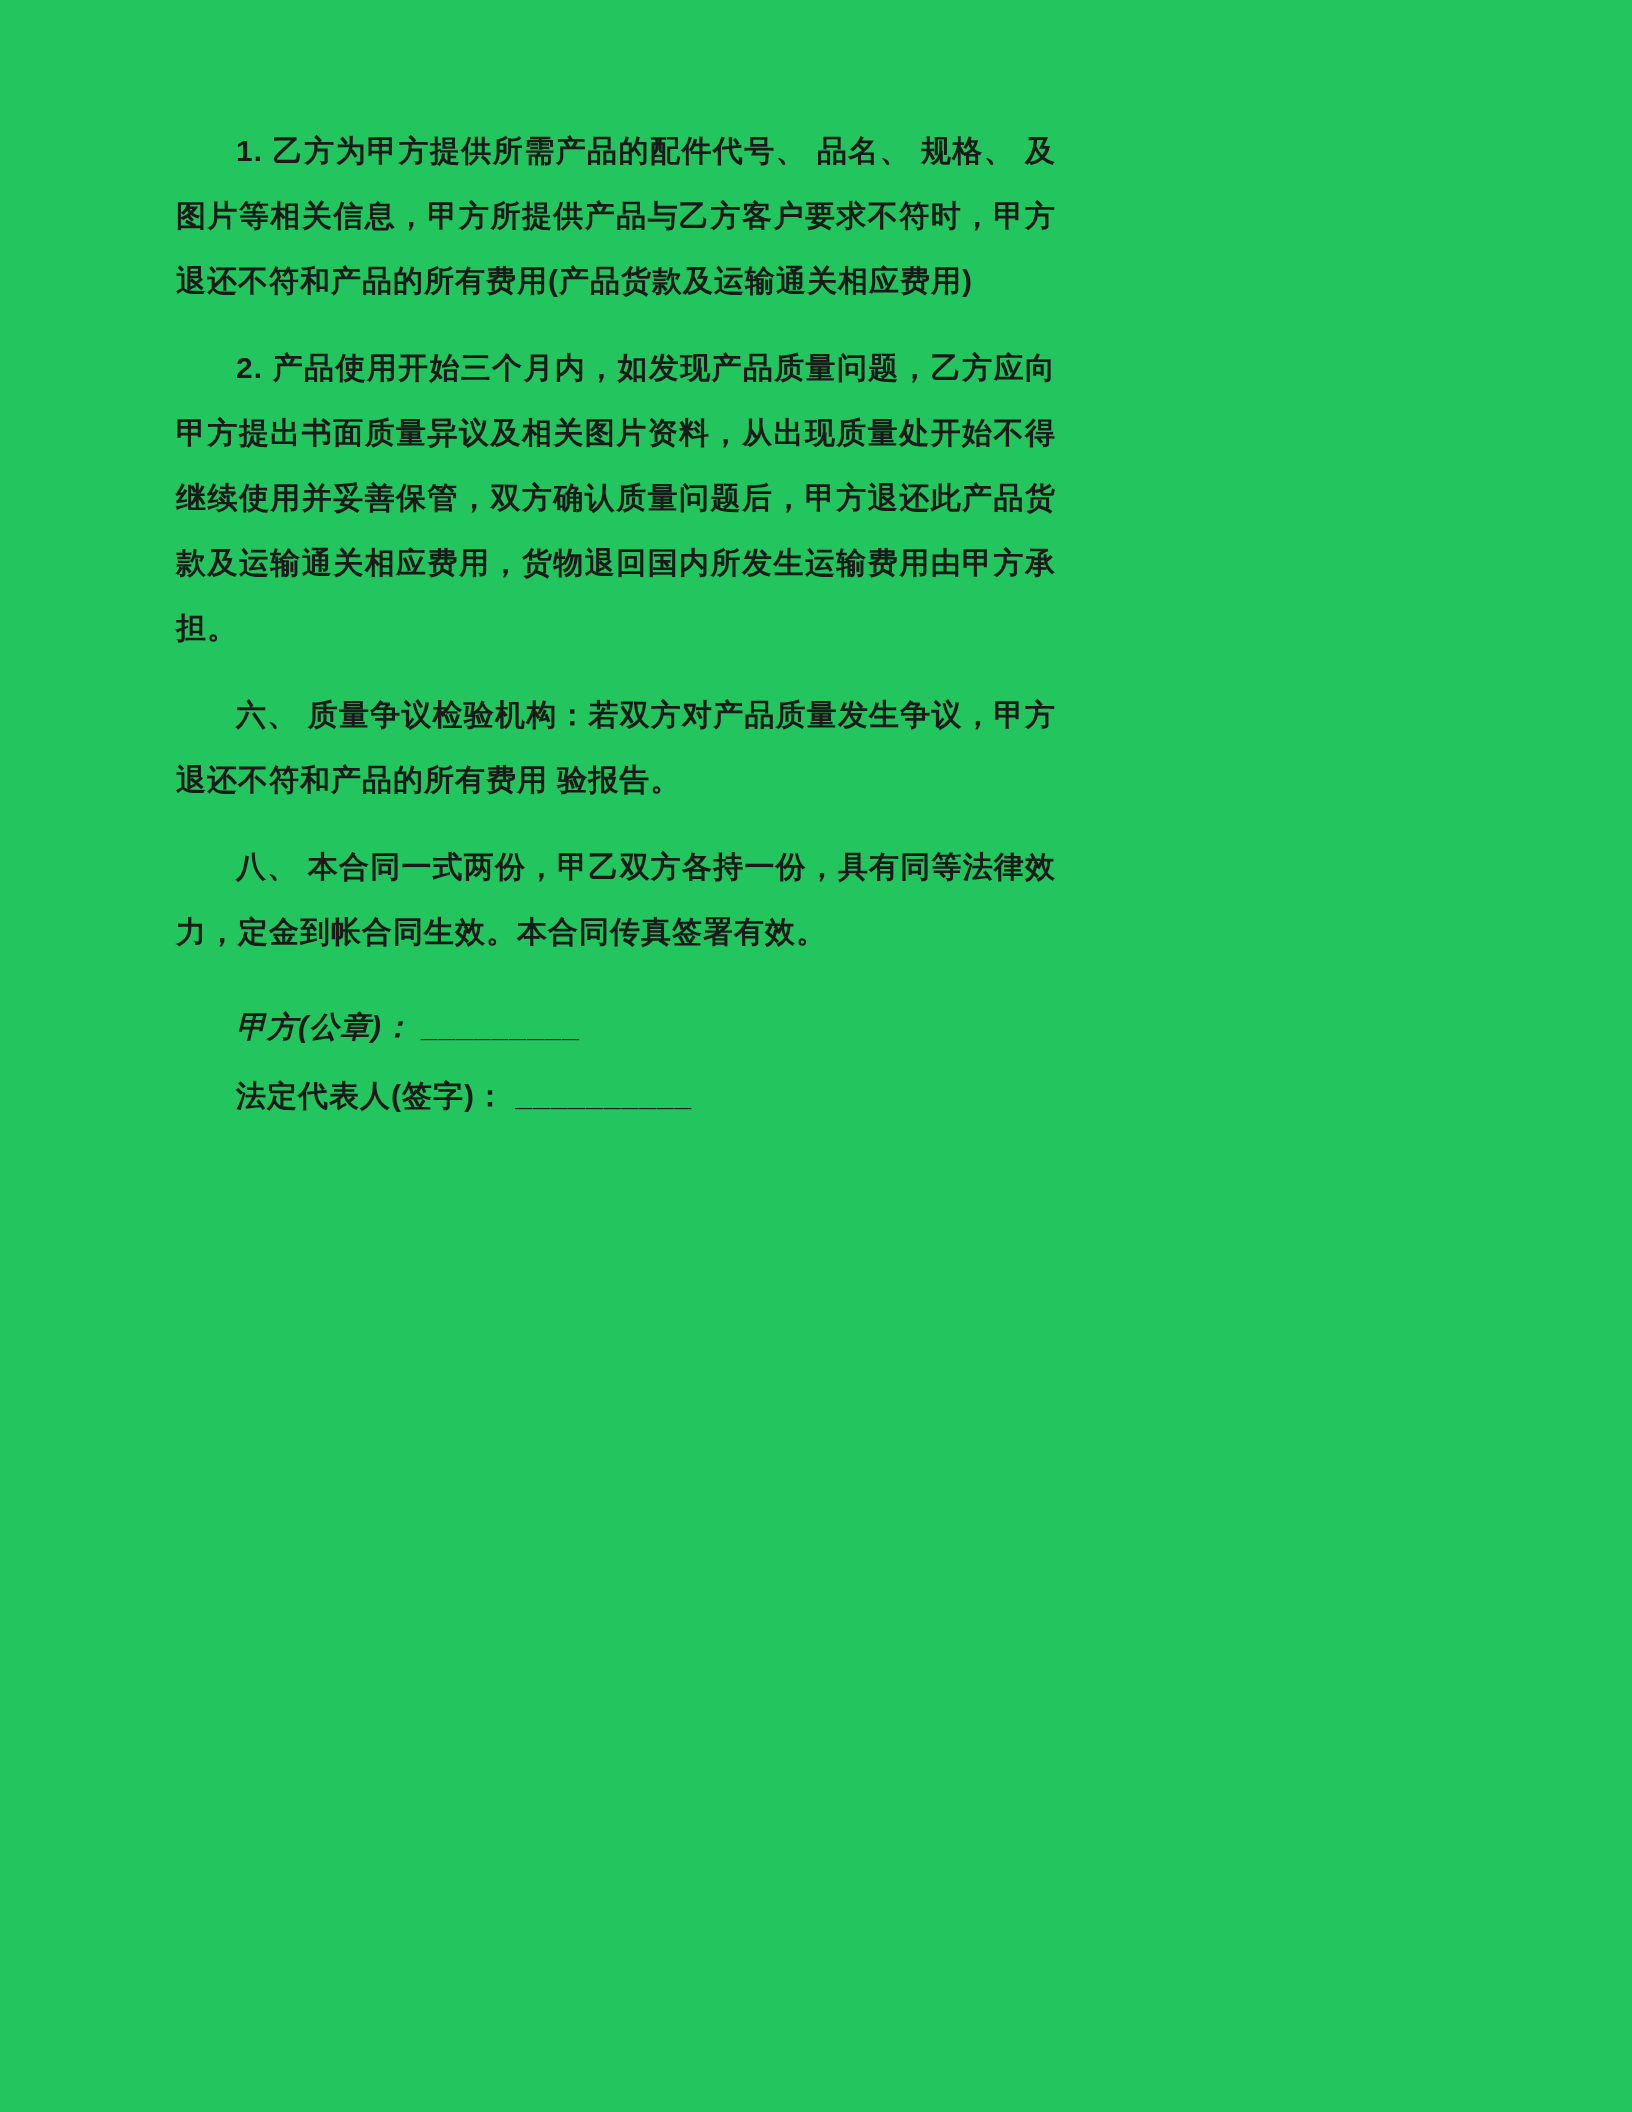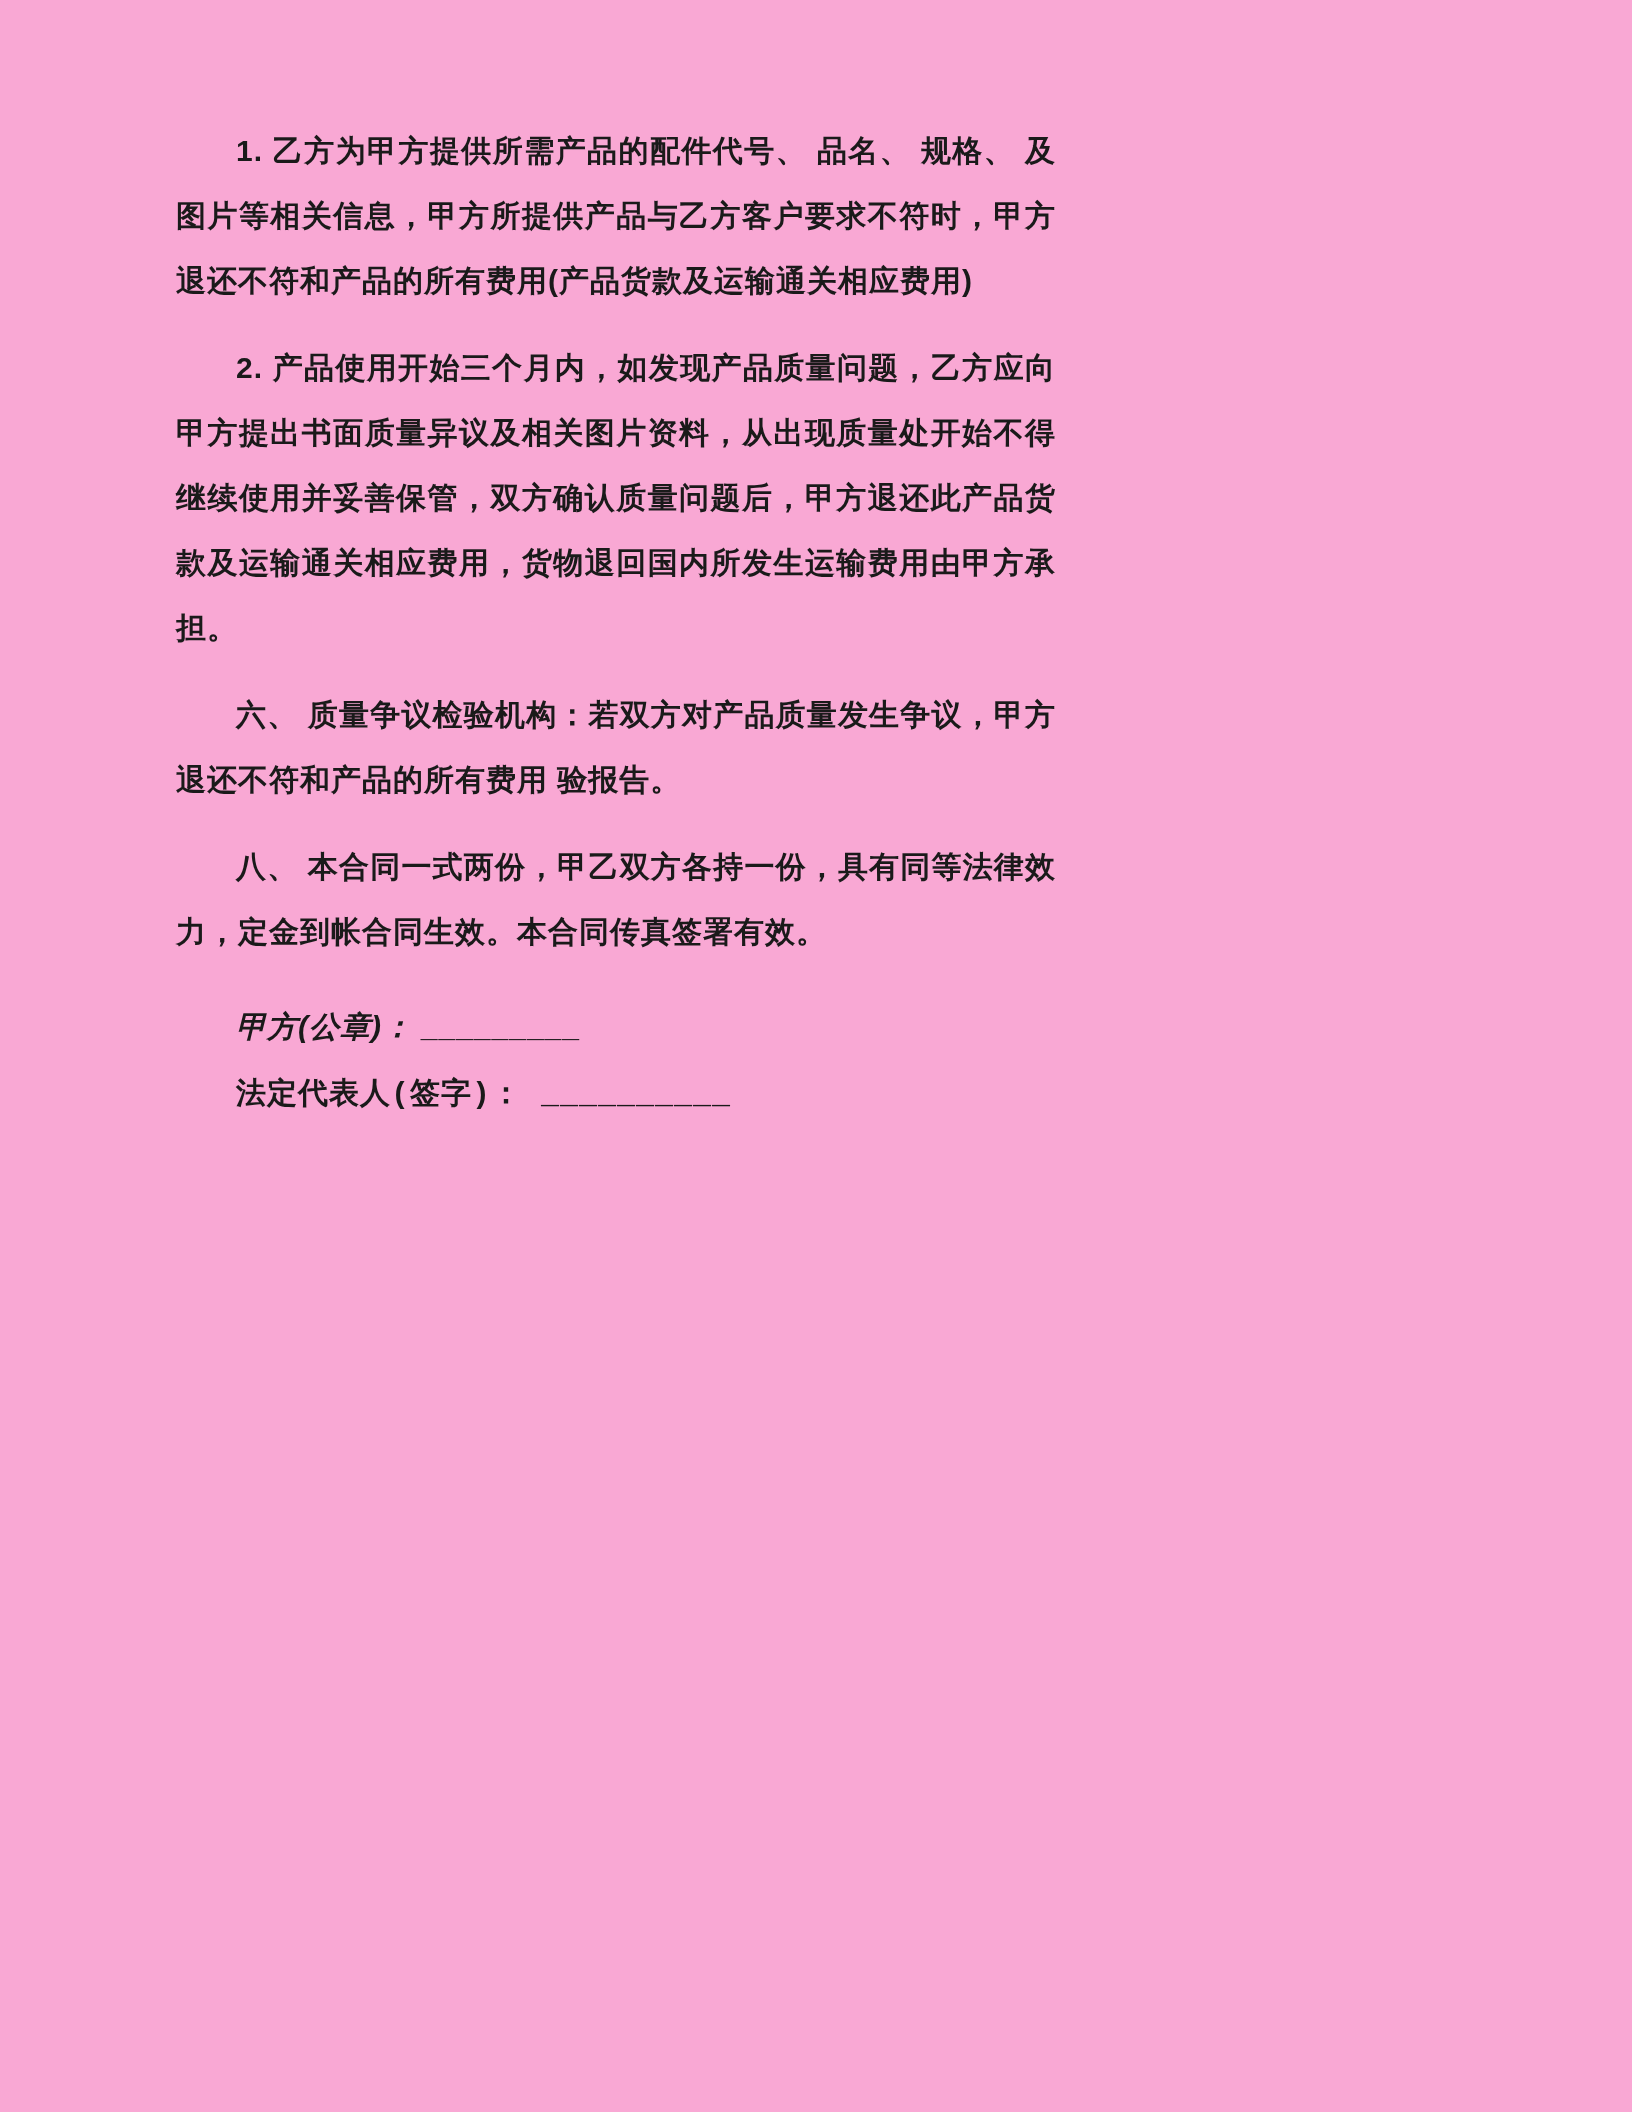--- a/index.html
+++ b/index.html
@@ -4,21 +4,21 @@
 <style>
   html, body {
     margin: 0;
     padding: 0;
     background: #ffffff;
   }
   .page {
     position: relative;
     width: 1632px;
     height: 2112px;
-    background: #f9a8d4;
+    background: #22c55e;
     overflow: hidden;
     font-family: "Liberation Sans", "DejaVu Sans", sans-serif;
     color: #1a1a1a;
   }
   .content {
     position: absolute;
     top: 118px;
     left: 176px;
     width: 880px;
   }
@@ -44,21 +44,20 @@
   }
   .sig-party-a {
     margin-top: 30px;
     font-style: italic;
   }
   .sig-party-b {
     margin-top: 240px;
   }
   .sig-legal-rep {
     margin-top: 4px;
-    font-family: Liberation Mono, monospace;
   }
 </style>
 </head>
 <body>
 
 <div class="page">
   <div class="content">
 
     <p class="para">1. 乙方为甲方提供所需产品的配件代号、 品名、 规格、 及图片等相关信息，甲方所提供产品与乙方客户要求不符时，甲方退还不符和产品的所有费用(产品货款及运输通关相应费用)</p>
 

